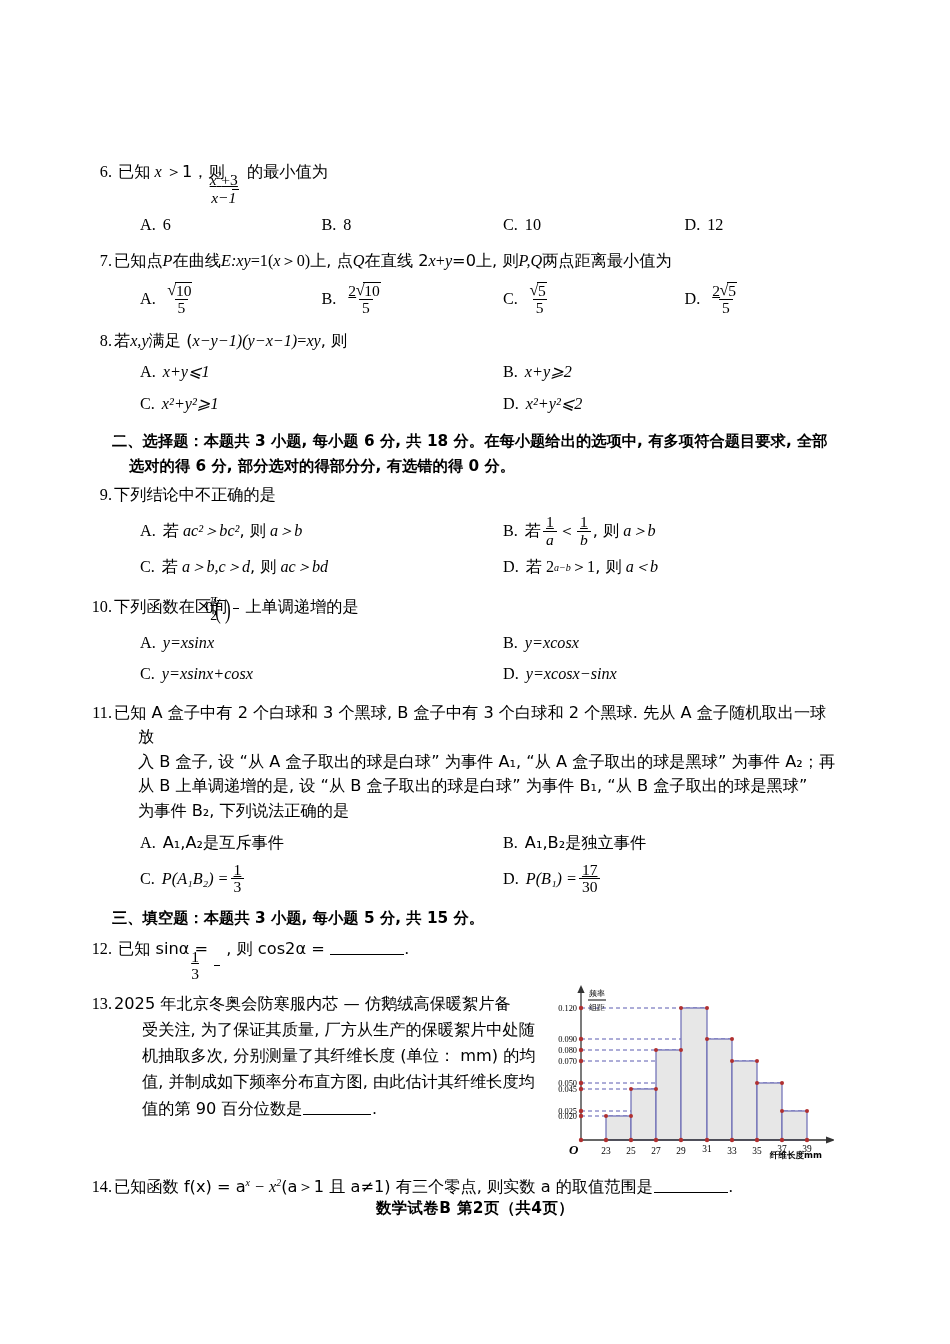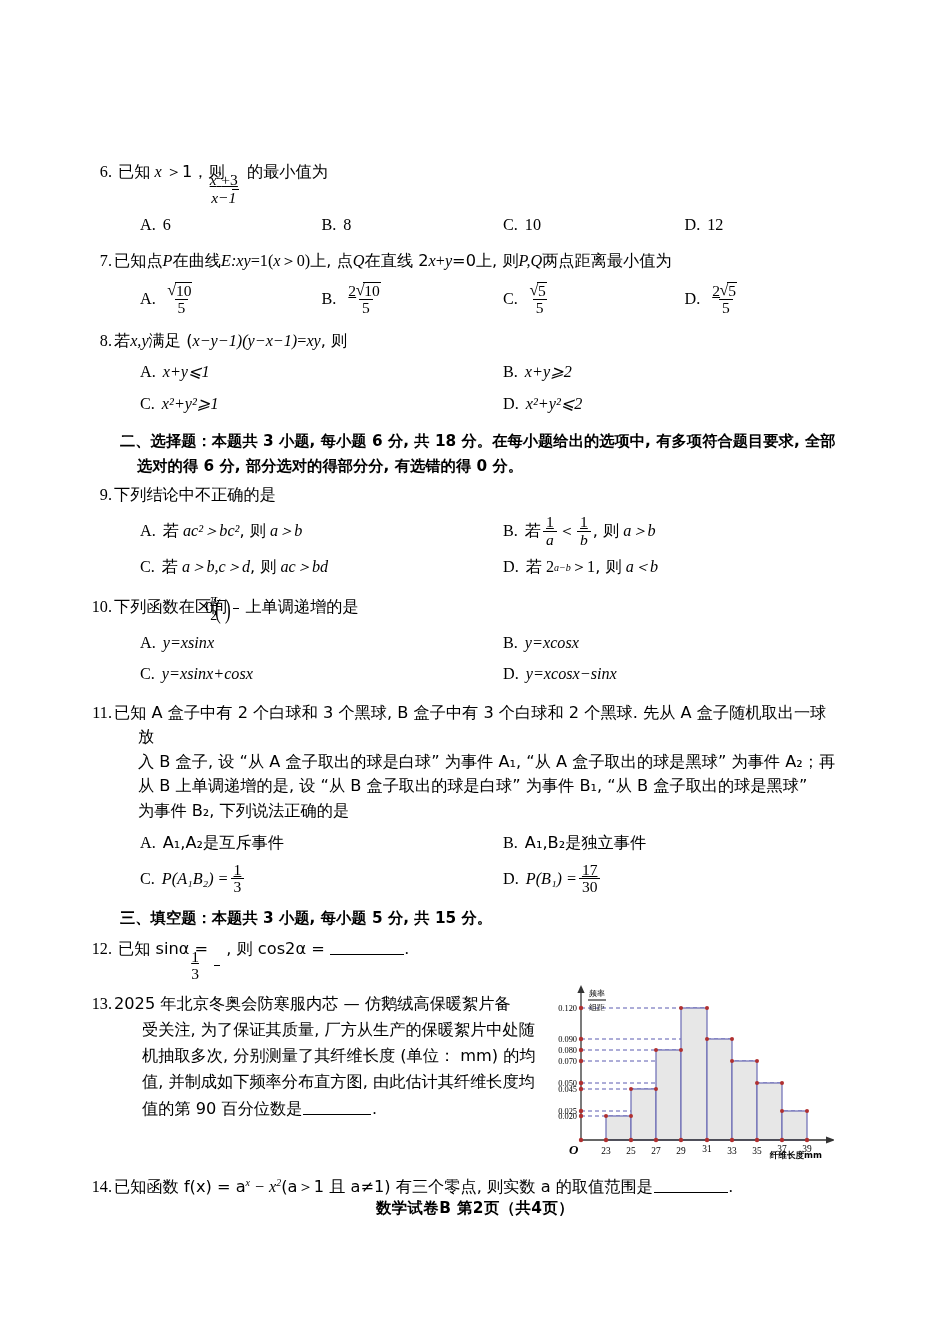--- a/index.html
+++ b/index.html
@@ -107,21 +107,21 @@
   }
 
   sup.ex { font-size: 0.62em; vertical-align: super; font-style: italic; }
 
   
   .sect {
     font-family: "DejaVu Sans", "Liberation Sans", sans-serif;
     font-weight: bold;
     font-size: 15.3px;
     line-height: 1.62;
-    margin: 13px 0 4px 8px;
+    margin: 13px 0 4px 0;
     padding-left: 0;
   }
   .sect .cont { display: block; padding-left: 17px; }
 
   
   .blank {
     display: inline-block;
     width: 74px;
     border-bottom: 1.2px solid #000;
     vertical-align: -1px;

